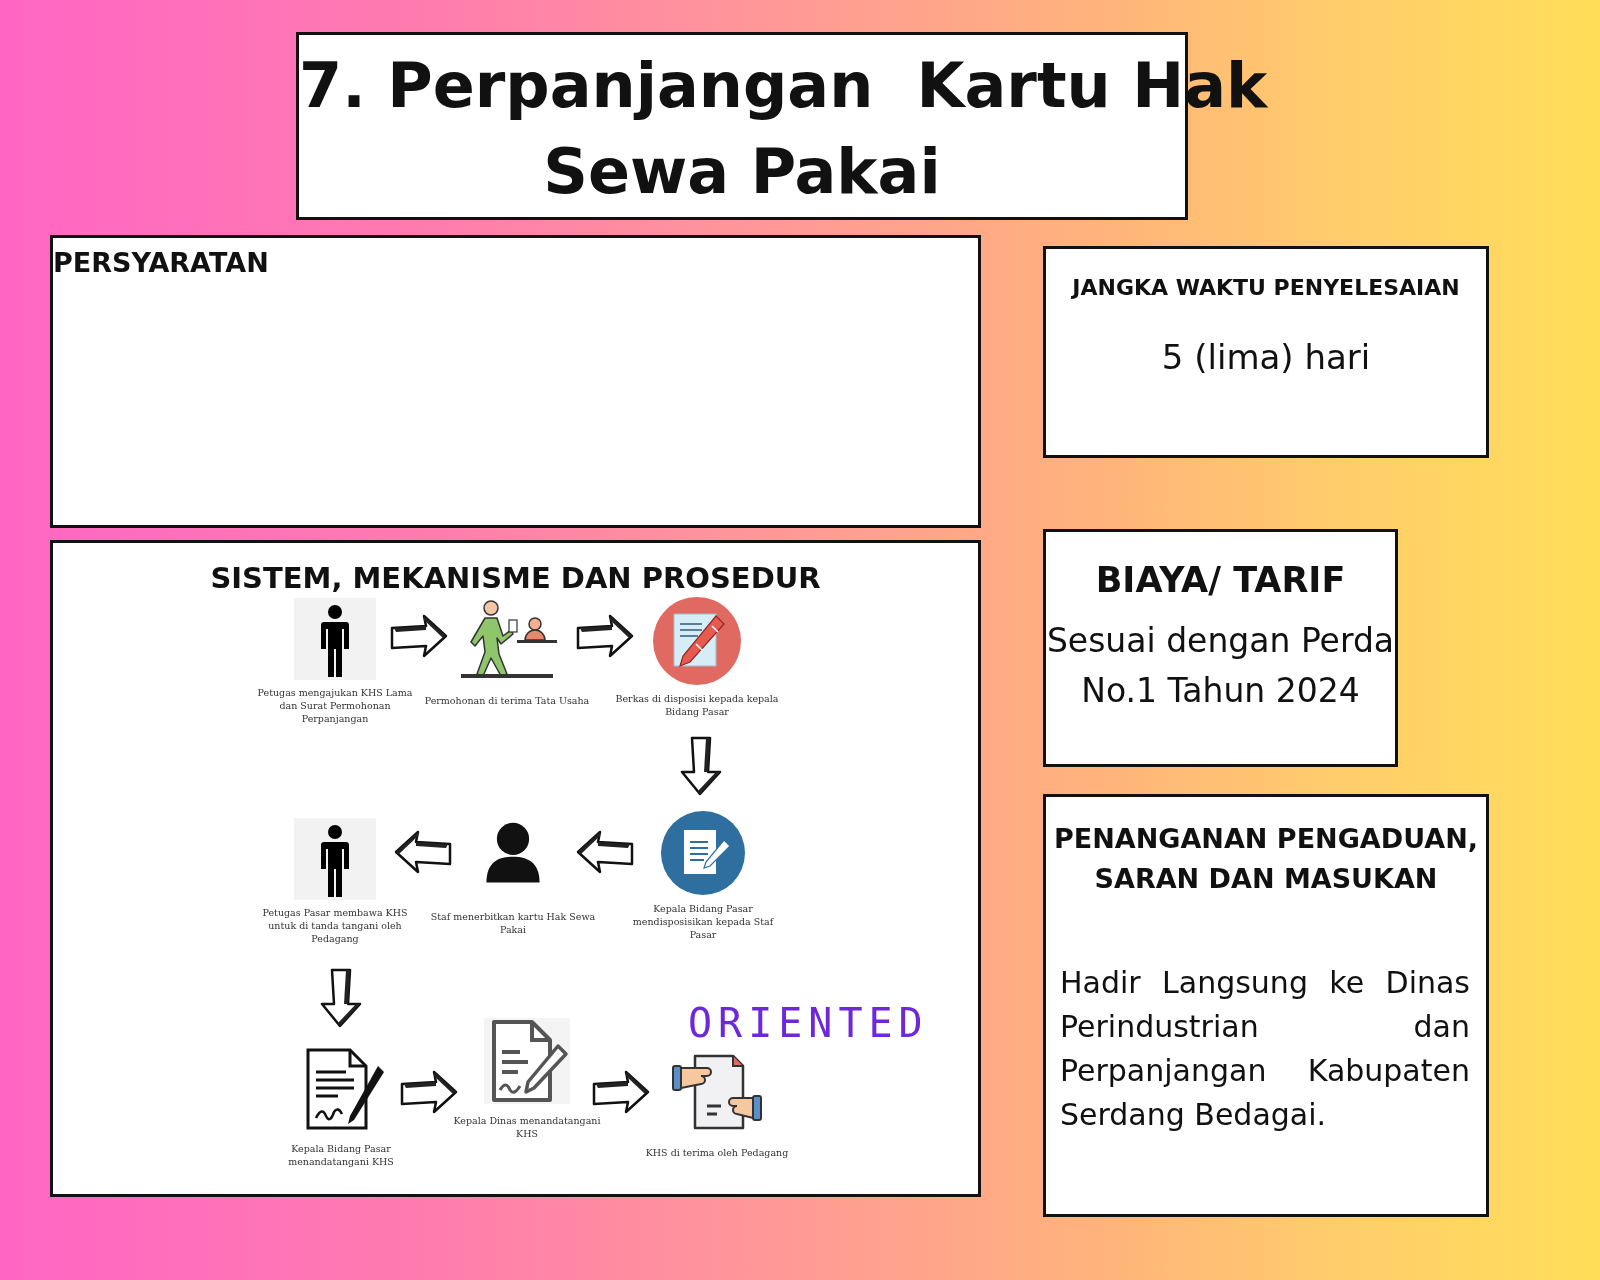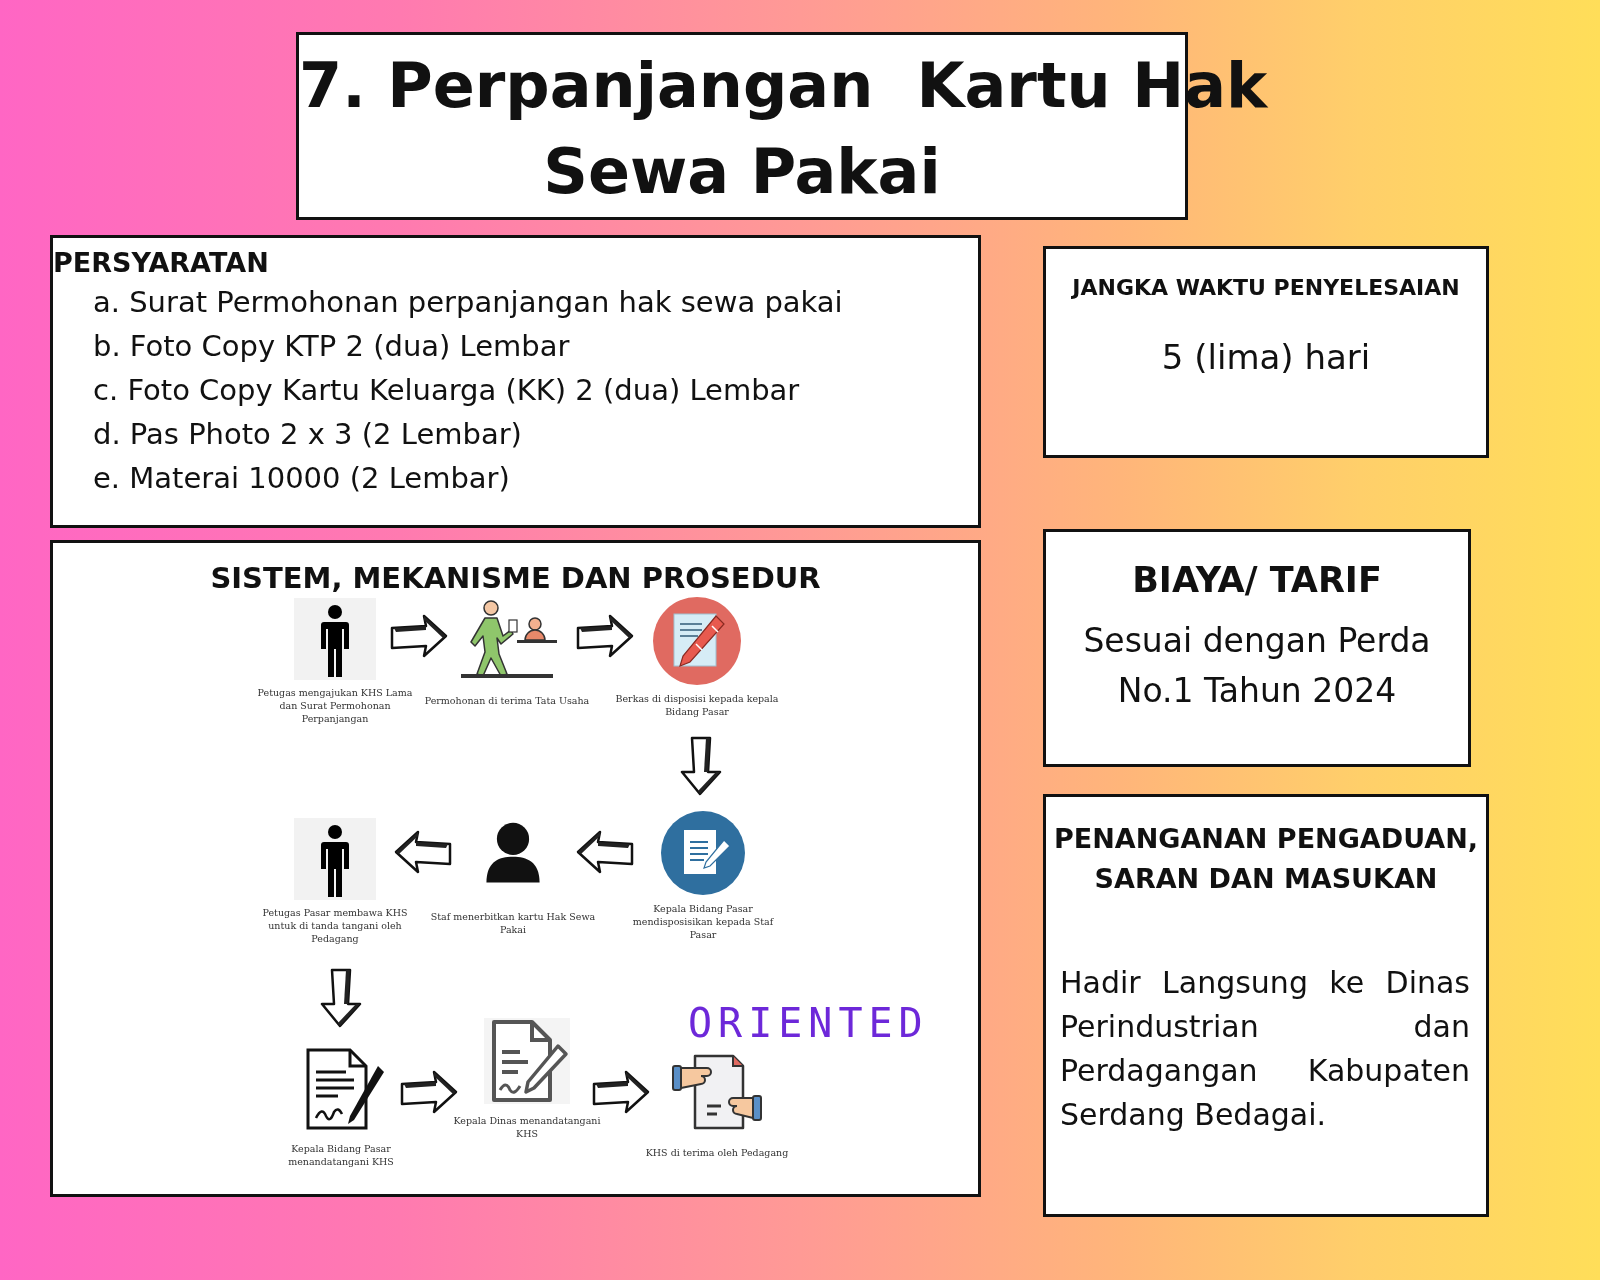--- a/index.html
+++ b/index.html
@@ -30,21 +30,21 @@
     .step .icon { width:82px; height:82px; margin:0 auto; display:block; }
     .step .cap { font-family:"DejaVu Serif","Liberation Serif",serif; font-size:9.5px; color:#333; line-height:13px; margin-top:6px; }
     .arrow { position:absolute; }
     .watermark { position:absolute; left:688px; top:1000px; font-family:"DejaVu Sans Mono","Liberation Mono",monospace; font-size:40px; color:#6d28d9; letter-spacing:6px; }
 
     
     #time-box { left:1043px; top:246px; width:446px; height:212px; text-align:center; }
     #time-box h3 { margin:0; font-size:22px; font-weight:bold; padding-top:26px; }
     #time-box p { margin:11px; font-size:34px; padding-top:26px; }
 
-    #fee-box { left:1043px; top:529px; width:428px; height:238px; text-align:center; }
+    #fee-box { left:1043px; top:529px; width:355px; height:238px; text-align:center; }
     #fee-box h3 { margin:0; font-size:35px; font-weight:bold; padding-top:28px; }
     #fee-box p { margin:0; font-size:33px; line-height:50px; padding-top:16px; }
 
     #complaint-box { left:1043px; top:794px; width:446px; height:423px; }
     #complaint-box h3 { margin:0; text-align:center; font-size:27px; font-weight:bold; line-height:40px; padding-top:22px; }
     #complaint-box p { margin:0; font-size:30px; line-height:44px; text-align:justify; padding:62px 16px 0 14px; }
   </style>
 </head>
 <body>
 
@@ -60,27 +60,20 @@
 
 <div class="box" id="title-box">
   <h1>
     <span class="t1">7. Perpanjangan  Kartu Hak</span><br>
     <span>Sewa Pakai</span>
   </h1>
 </div>
 
 <div class="box" id="req-box">
   <h2>PERSYARATAN</h2>
-  <ul>
-    <li>a. Surat Permohonan perpanjangan hak sewa pakai</li>
-    <li>b. Foto Copy KTP 2 (dua) Lembar</li>
-    <li>c. Foto Copy Kartu Keluarga (KK) 2 (dua) Lembar</li>
-    <li>d. Pas Photo 2 x 3 (2 Lembar)</li>
-    <li>e. Materai 10000 (2 Lembar)</li>
-  </ul>
 </div>
 
 <div class="box" id="proc-box">
   <h2>SISTEM, MEKANISME DAN PROSEDUR</h2>
 </div>
 
 <div class="step" style="left:250px; top:598px;">
   <svg class="icon" viewBox="0 0 82 82">
     <rect x="0" y="0" width="82" height="82" fill="#f2f2f2"></rect>
     <circle cx="41" cy="14" r="7" fill="#000"></circle>
@@ -237,14 +230,14 @@
     <span>Sesuai dengan Perda</span><br>
     <span>No.1 Tahun 2024</span>
   </p>
 </div>
 
 <div class="box" id="complaint-box">
   <h3>
     <span>PENANGANAN PENGADUAN,</span><br>
     <span>SARAN DAN MASUKAN</span>
   </h3>
-  <p>Hadir Langsung ke Dinas Perindustrian dan Perdagangan Kabupaten Serdang Bedagai.</p>
+  <p>Hadir Langsung ke Dinas Perindustrian dan Perpanjangan Kabupaten Serdang Bedagai.</p>
 </div>
 
 </body></html>

